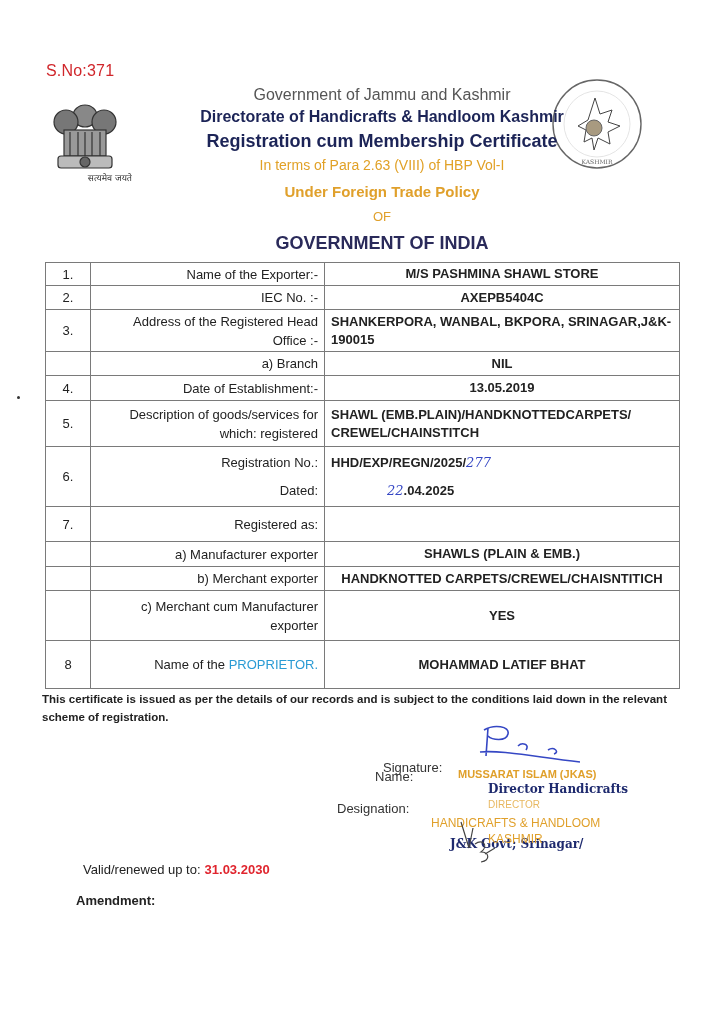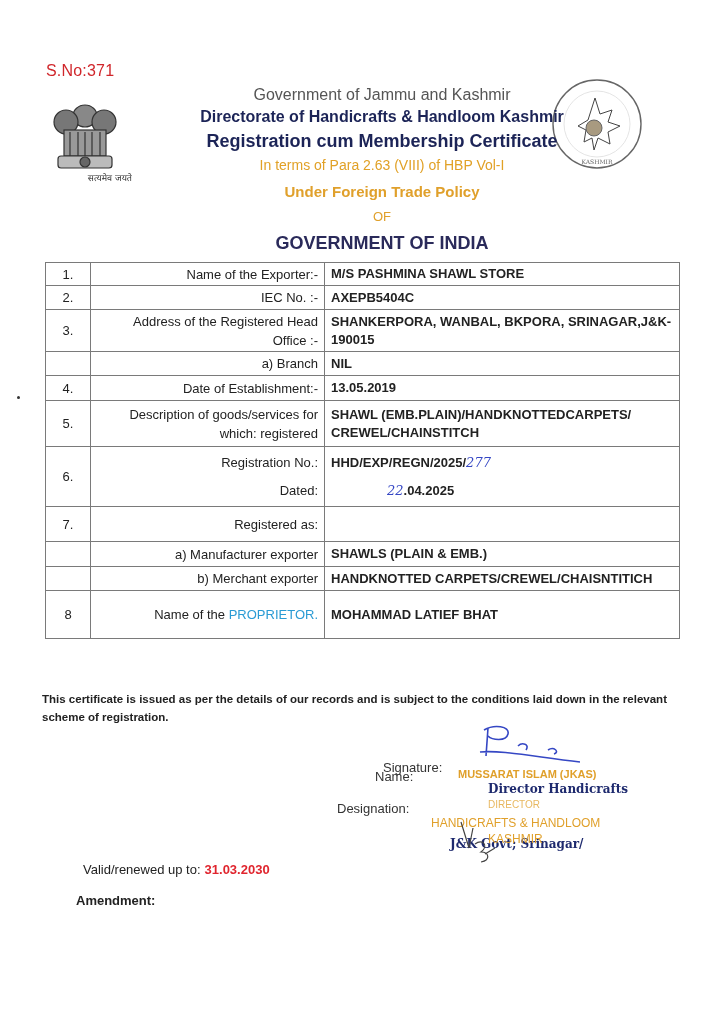--- a/index.html
+++ b/index.html
@@ -19,21 +19,21 @@
   .h-para { top: 157px; font-size: 14px; color: #e1a126; left: 20px; }
   .h-ftp { top: 183px; font-size: 15px; color: #e0a02b; font-weight: bold; left: 20px; }
   .h-of { top: 209px; font-size: 13px; color: #e0a02b; left: 20px; }
   .h-goi { top: 233px; font-size: 18px; color: #2a2a5a; font-weight: bold; left: 20px; }
 
   table.cert { position: absolute; left: 45px; top: 262px; width: 635px; border-collapse: collapse; font-size: 13px; }
   table.cert td { border: 1.4px solid #7a7a7a; padding: 0 6px; vertical-align: middle; }
   td.num { width: 32px; text-align: center; color: #222; }
   td.lbl { width: 201px; color: #222; line-height: 19px; text-align: right; }
   td.val { font-weight: bold; color: #222; line-height: 18px; }
-  td.center { text-align: left; }
+  td.center { text-align: center; }
   .indent { padding-left: 26px !important; }
   .red { color: #e0252e; }
   .blue { color: #2a9bd4; }
   .pen { color: #3547c4; font-family: "DejaVu Serif", serif; font-weight: normal; font-style: italic; }
 
   .note { left: 42px; top: 690px; width: 640px; font-size: 11.5px; font-weight: bold; line-height: 18px; color: #222; }
 
   .sig-lbl { font-size: 13px; color: #333; }
   .sig-l1 { left: 383px; top: 760px; }
   .sig-l2 { left: 375px; top: 769px; }
@@ -142,20 +142,25 @@
   <tr style="height:25px">
     <td class="num"></td>
     <td class="lbl indent">a) Manufacturer exporter</td>
     <td class="val center blue">SHAWLS (PLAIN &amp; EMB.)</td>
   </tr>
   <tr style="height:24px">
     <td class="num"></td>
     <td class="lbl indent">b) Merchant exporter</td>
     <td class="val center blue">HANDKNOTTED CARPETS/CREWEL/CHAISNTITICH</td>
   </tr>
+  <tr style="height:50px">
+    <td class="num"></td>
+    <td class="lbl indent">c) Merchant cum Manufacturer exporter</td>
+    <td class="val center red">YES</td>
+  </tr>
   <tr style="height:48px">
     <td class="num">8</td>
     <td class="lbl"><span>Name of the </span><span class="blue">PROPRIETOR.</span></td>
     <td class="val center">MOHAMMAD LATIEF BHAT</td>
   </tr>
 </tbody>
   </table>
 
 <div class="abs note">This certificate is issued as per the details of our records and is subject to the conditions laid down in the relevant scheme of registration.</div>
 

